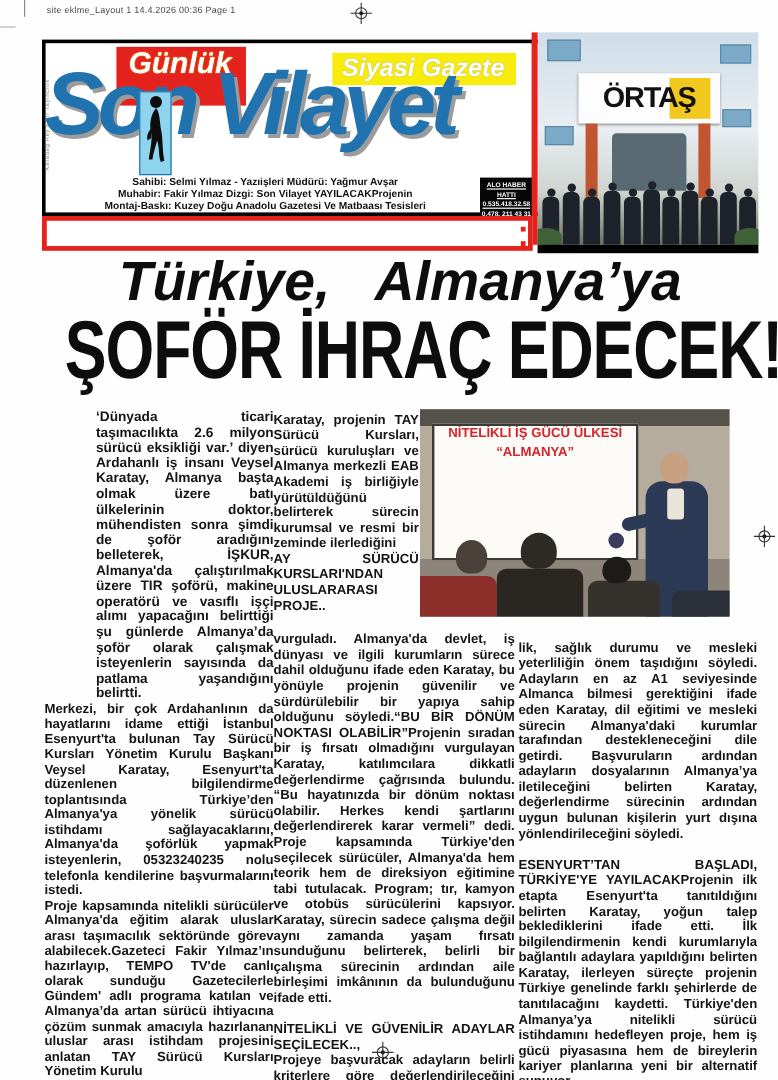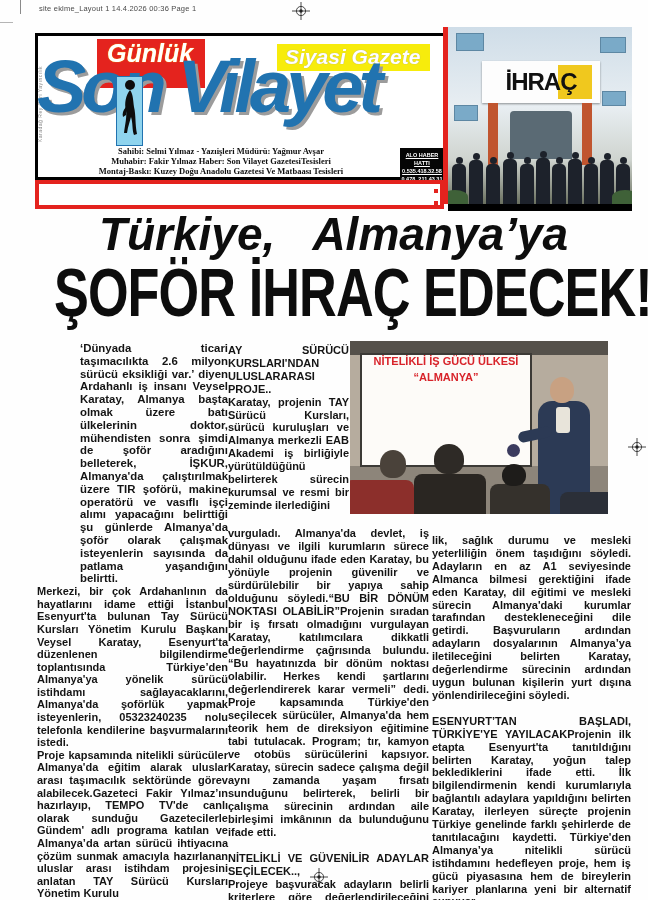--- a/index.html
+++ b/index.html
@@ -16,21 +16,21 @@
   .side-text{position:absolute;left:37px;top:42px;height:100px;writing-mode:vertical-rl;transform:rotate(180deg);
              font-size:5px;color:#8a8a8a;letter-spacing:.5px;}
   .gunluk{position:absolute;left:97px;top:39px;background:#e4231e;color:#fff;font-style:italic;font-weight:bold;
           font-size:25px;padding:1px 12px 20px 10px;line-height:1.1;text-shadow:0 0 1px #ffec00;}
   .siyasi{position:absolute;left:277px;top:44px;background:#f7ec0c;color:#fff;font-style:italic;font-weight:bold;
           font-size:21px;padding:1px 10px 2px 8px;line-height:1.15;text-shadow:0 0 1px #9a9a9a;}
   .mast-title{position:absolute;left:37px;top:50px;width:410px;font-weight:bold;font-style:italic;
           font-size:74px;line-height:1;letter-spacing:-5px;color:#2173b0;text-shadow:3px 3px 0 #9c9c9c;white-space:nowrap;}
   .woman-box{position:absolute;left:116px;top:76px;width:25px;height:68px;background:#8fd4ee;border:1px solid #2173b0;}
   .staff{position:absolute;left:45px;top:146px;width:352px;text-align:center;
-         font-family:Liberation Serif, serif;font-weight:bold;font-size:8.5px;line-height:10px;color:#111;}
+         font-family:Liberation Sans, sans-serif;font-weight:bold;font-size:8.5px;line-height:10px;color:#111;}
   .alo-box{position:absolute;left:400px;top:148px;width:44px;background:#050505;color:#fff;text-align:center;
            font-size:5.5px;font-weight:bold;line-height:8px;padding:3px 1px;box-sizing:border-box;}
   .alo-box div{text-decoration:underline;}
   .issue-bar{position:absolute;left:35px;top:180px;width:409px;height:29px;border:4px solid #e4231e;background:#fff;
              box-sizing:border-box;display:flex;align-items:center;justify-content:center;}
   .issue-text{font-weight:bold;font-size:17.5px;letter-spacing:-.3px;border-bottom:3px solid #000;line-height:1.05;white-space:nowrap;}
   .issue-dots{position:absolute;right:2px;top:5px;width:4px;height:16px;display:flex;flex-direction:column;justify-content:space-between;}
   .issue-dots i{width:4px;height:4px;background:#e4231e;display:block;}
   
   .ortas{position:absolute;left:443px;top:27px;width:189px;height:177px;border-left:5px solid #e4231e;
@@ -130,37 +130,37 @@
     <svg width="25" height="68" viewBox="0 0 25 68">
         <g fill="#0d0d0d">
           <circle cx="13" cy="8" r="5"></circle>
           <path d="M13 13 C9 18 7 26 9 34 C10 40 8 48 7 56 L10 56 C11 49 13 44 14 40 C16 46 15 53 17 58 L20 57 C18 47 19 38 17 30 C16 22 16 17 13 13 Z"></path>
           <path d="M9 30 C6 33 5 37 6 40 L9 38 Z"></path>
         </g>
       </svg>
   </div>
   <div class="staff">
     <div>Sahibi: Selmi Yılmaz - Yazıişleri Müdürü: Yağmur Avşar</div>
-    <div>Muhabir: Fakir Yılmaz Haber: Son Vilayet GazetesiTesisleri</div>
+    <div>Muhabir: Fakir Yılmaz Dizgi: Son Vilayet YAYILACAKProjenin</div>
     <div>Montaj-Baskı: Kuzey Doğu Anadolu Gazetesi Ve Matbaası Tesisleri</div>
   </div>
   <div class="alo-box">
     <div>ALO HABER HATTI</div>
     <div>0.535.418.32.58</div>
     <div>0.478. 211 43 31</div>
   </div>
 
   <div class="ortas">
     <div class="win" style="left:8px;top:6px;width:26px;height:16px;"></div>
     <div class="win" style="left:6px;top:78px;width:22px;height:14px;"></div>
     <div class="win" style="left:152px;top:10px;width:24px;height:14px;"></div>
     <div class="win" style="left:154px;top:64px;width:22px;height:13px;"></div>
     <div class="ortas-sign">
       <i class="accent"></i>
-      <span>İHRAÇ</span>
+      <span>ÖRTAŞ</span>
     </div>
     <div class="pillar" style="left:40px;top:76px;"></div>
     <div class="pillar" style="left:134px;top:76px;"></div>
     <div class="doorway"></div>
     <div class="crowd">
       <div class="person" style="left:4px;"></div>
         <div class="person" style="left:21px;height:44px;"></div>
       <div class="person" style="left:38px;"></div>
         <div class="person" style="left:55px;height:45px;"></div>
       <div class="person" style="left:72px;"></div>
@@ -205,22 +205,22 @@
         <span class="rep-caption">
           <span style="display:block">Haber:</span>
           
         </span>
       </span>
       <p>Başkanı, Ardahan Göleli İş insanı Veysel Karatay, projenin hem Türkiye’deki nitelikli sürücüler için önemli bir fırsat sunduğunu hem de</p>
     </div>
   </div>
 
   <div class="bodytxt col2n">
+    <p>Karatay, projenin TAY Sürücü Kursları, sürücü kuruluşları ve Almanya merkezli EAB Akademi iş birliğiyle yürütüldüğünü belirterek sürecin kurumsal ve resmi bir zeminde ilerlediğini</p>
     <p>AY SÜRÜCÜ KURSLARI'NDAN ULUSLARARASI PROJE..</p>
-    <p>Karatay, projenin TAY Sürücü Kursları, sürücü kuruluşları ve Almanya merkezli EAB Akademi iş birliğiyle yürütüldüğünü belirterek sürecin kurumsal ve resmi bir zeminde ilerlediğini</p>
   </div>
 
   <div class="conf">
     <div class="screen">
       <div class="s1">NİTELİKLİ İŞ GÜCÜ ÜLKESİ</div>
       <div class="s2">“ALMANYA”</div>
       <span class="logo"></span>
     </div>
     <div class="speaker-body"></div>
     <div class="speaker-shirt"></div>

